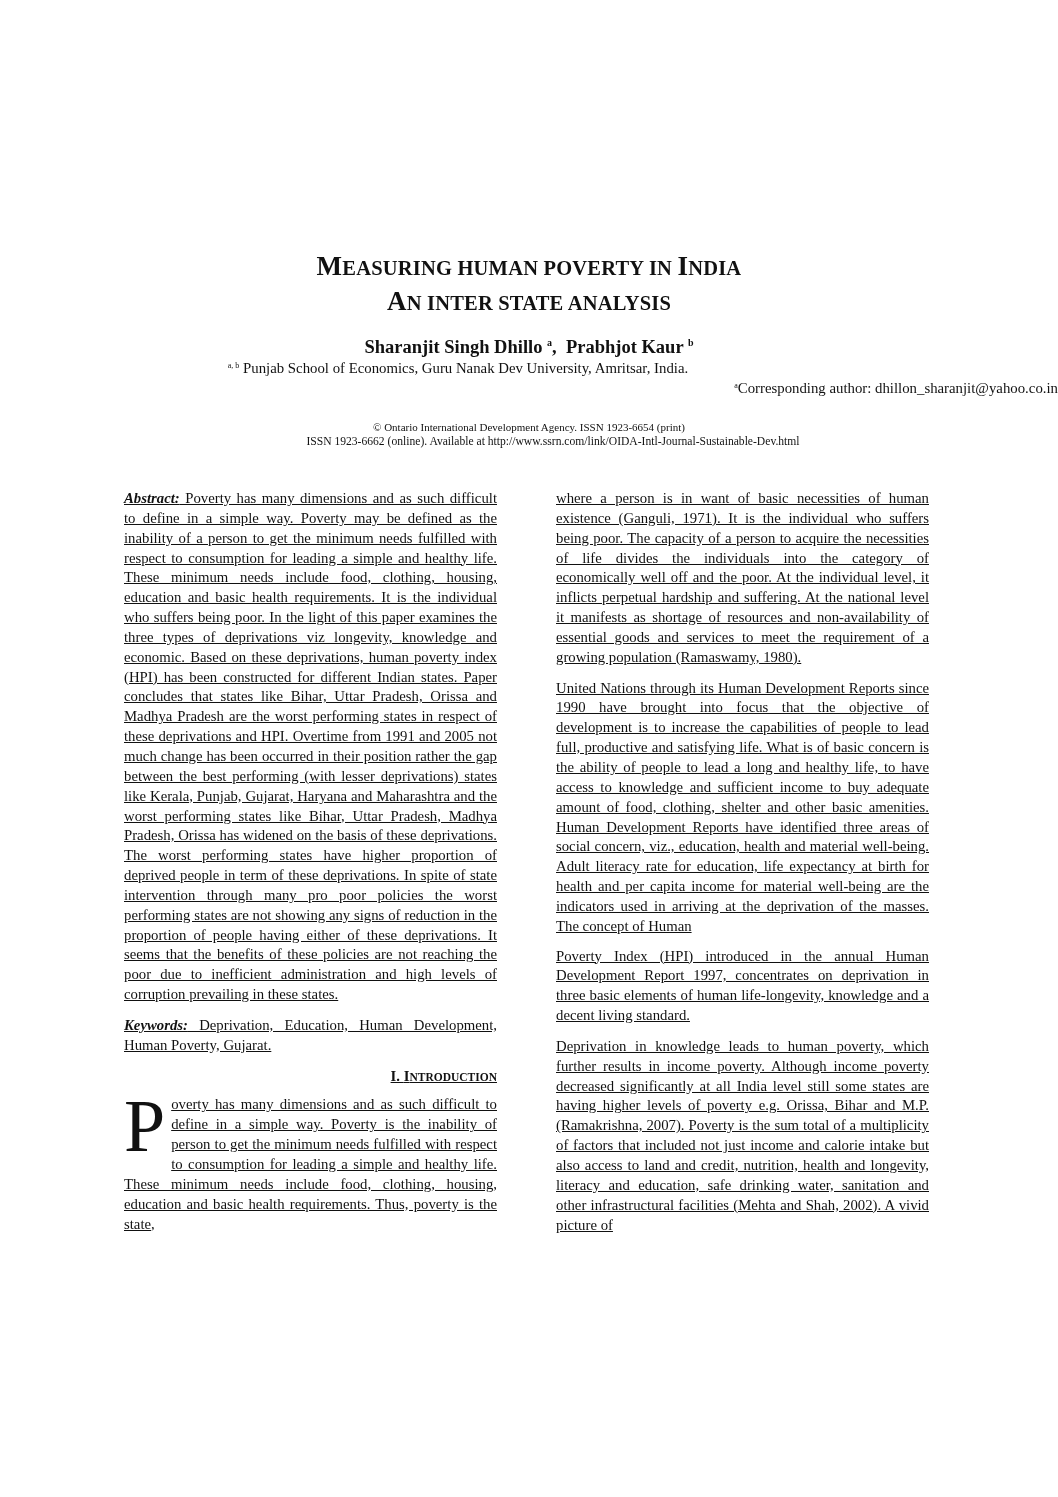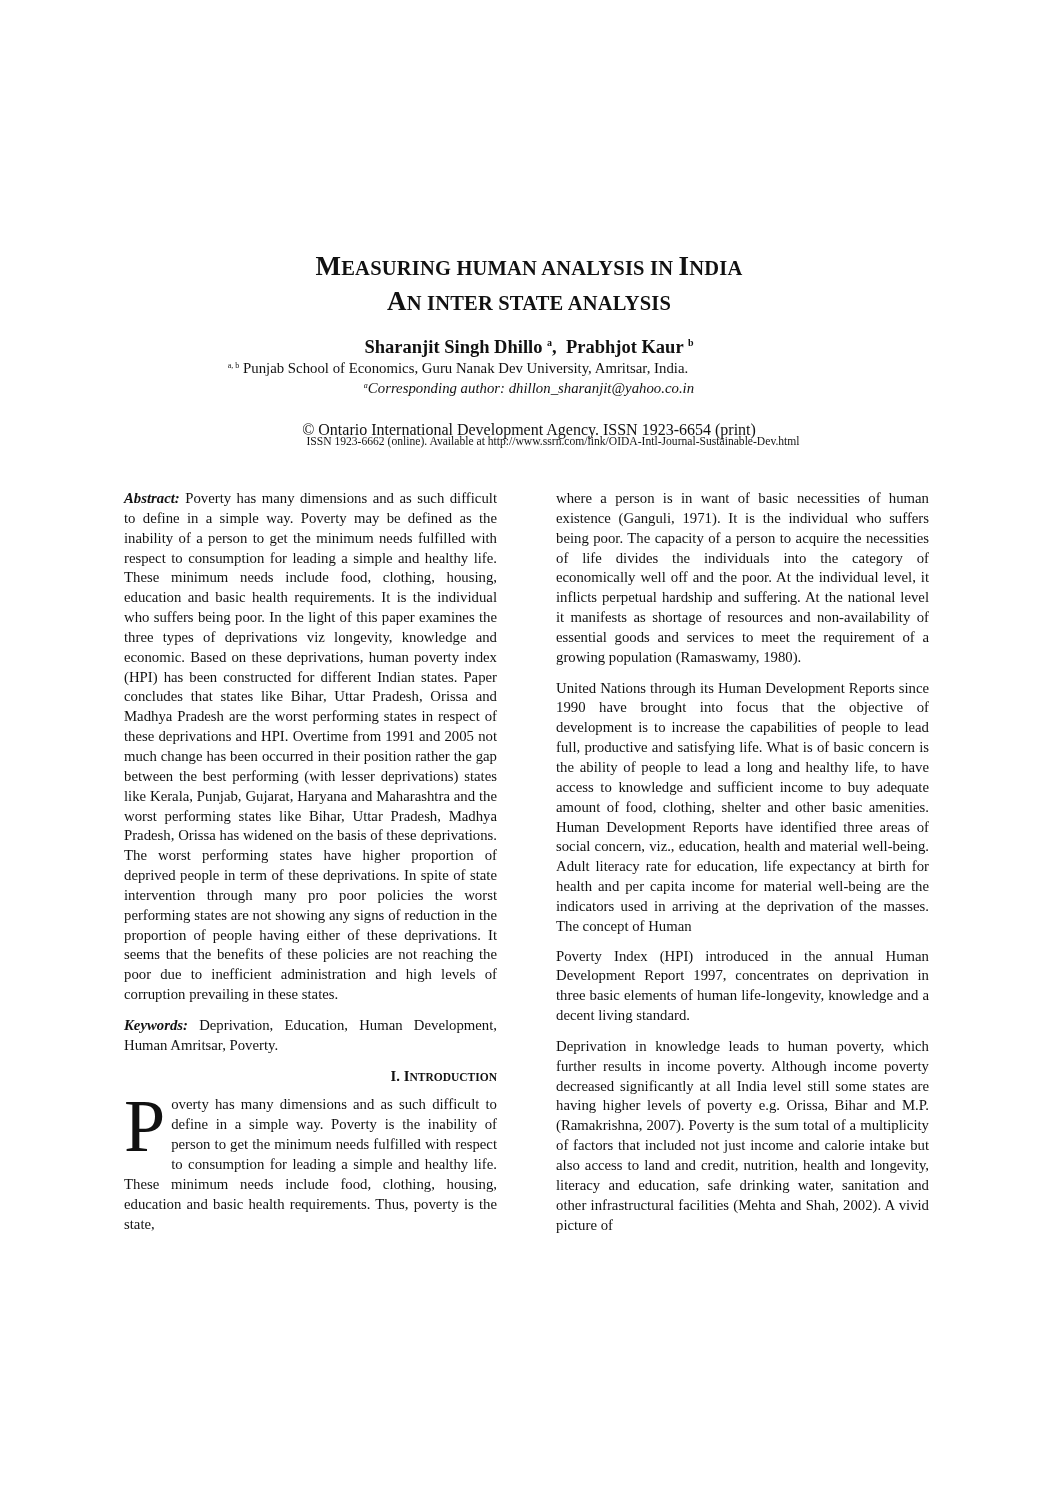--- a/index.html
+++ b/index.html
@@ -8,57 +8,57 @@
   .title { position: absolute; left: 0; width: 1058px; text-align: center;
            font-weight: bold; font-size: 27px; letter-spacing: 0.2px; }
   .title .sc { font-size: 20.5px; }
   #t1 { top: 251px; }
   #t2 { top: 286px; }
   .authors { position: absolute; top: 337px; left: 0; width: 1058px; text-align: center;
              font-weight: bold; font-size: 18.5px; }
   .authors sup { font-size: 10px; vertical-align: 7px; }
   .affil { position: absolute; top: 360px; left: 0; width: 916px; text-align: center; font-size: 14.8px; }
   .affil sup, .corr sup { font-size: 8px; vertical-align: 5px; }
-  .corr { position: absolute; top: 380px; left: 0; width: 1058px; text-align: center; font-size: 14.8px; font-style: italic; }
-  .pub1 { position: absolute; top: 421px; left: 0; width: 1058px; text-align: center; font-size: 16px; }
+  .corr { position: absolute; top: 380px; left: 0; width: 1058px; text-align: right; font-size: 14.8px; }
+  .pub1 { position: absolute; top: 421px; left: 0; width: 1058px; text-align: center; font-size: 11px; }
   .pub2 { position: absolute; top: 435px; left: 0; width: 1058px; text-align: center; font-size: 11.6px; padding-left: 24px; }
 
   .col { position: absolute; width: 373px; font-size: 14.75px; line-height: 19.85px;
-         text-align: justify; }
+         text-align: justify; text-decoration: underline; }
   #col-left { left: 124px; top: 489px; }
   #col-right { left: 556px; top: 489px; }
   .col p { margin: 0 0 11px 0; }
   .col p.tight { margin-bottom: 10px; }
   .kw-label, .abs-label { font-weight: bold; font-style: italic; }
   .section-head { text-align: right; font-weight: bold; font-size: 14.75px; margin: 2px 0 8px 0; }
   .section-head .sc { font-size: 11.5px; }
   .dropcap { float: left; font-size: 74px; line-height: 56px; height: 58px; margin: 3px 6px 0 0;
              font-family: "Liberation Serif", serif; }
 </style>
 </head>
 <body>
 
-<div class="title" id="t1"><span>M</span><span class="sc">EASURING HUMAN ANALYSIS IN </span><span>I</span><span class="sc">NDIA</span></div>
+<div class="title" id="t1"><span>M</span><span class="sc">EASURING HUMAN POVERTY IN </span><span>I</span><span class="sc">NDIA</span></div>
 <div class="title" id="t2"><span>A</span><span class="sc">N INTER STATE ANALYSIS</span></div>
 
 <div class="authors">
   <span>Sharanjit Singh Dhillo</span>
   <sup>a</sup><span>,&nbsp;&nbsp;</span><span>Prabhjot Kaur</span>
   <sup>b</sup>
 </div>
 
 <div class="affil"><sup>a, b</sup> <span>Punjab School of Economics, Guru Nanak Dev University, Amritsar, India.</span></div>
 <div class="corr"><sup>a</sup><span>Corresponding author: dhillon_sharanjit@yahoo.co.in</span></div>
 
 <div class="pub1">© Ontario International Development Agency. ISSN 1923-6654 (print)</div>
 <div class="pub2">ISSN 1923-6662 (online). Available at http://www.ssrn.com/link/OIDA-Intl-Journal-Sustainable-Dev.html</div>
 
 <div class="col" id="col-left">
   <p><span class="abs-label">Abstract:</span><span> Poverty has many dimensions and as such difficult to define in a simple way. Poverty may be defined as the inability of a person to get the minimum needs fulfilled with respect to consumption for leading a simple and healthy life. These minimum needs include food, clothing, housing, education and basic health requirements. It is the individual who suffers being poor. In the light of this paper examines the three types of deprivations viz longevity, knowledge and economic. Based on these deprivations, human poverty index (HPI) has been constructed for different Indian states. Paper concludes that states like Bihar, Uttar Pradesh, Orissa and Madhya Pradesh are the worst performing states in respect of these deprivations and HPI. Overtime from 1991 and 2005 not much change has been occurred in their position rather the gap between the best performing (with lesser deprivations) states like Kerala, Punjab, Gujarat, Haryana and Maharashtra and the worst performing states like Bihar, Uttar Pradesh, Madhya Pradesh, Orissa has widened on the basis of these deprivations. The worst performing states have higher proportion of deprived people in term of these deprivations. In spite of state intervention through many pro poor policies the worst performing states are not showing any signs of reduction in the proportion of people having either of these deprivations. It seems that the benefits of these policies are not reaching the poor due to inefficient administration and high levels of corruption prevailing in these states.</span></p>
-  <p><span class="kw-label">Keywords:</span><span> Deprivation, Education, Human Development, Human Amritsar, Poverty.</span></p>
+  <p><span class="kw-label">Keywords:</span><span> Deprivation, Education, Human Development, Human Poverty, Gujarat.</span></p>
   <div class="section-head"><span>I. </span><span>I</span><span class="sc">NTRODUCTION</span></div>
   <p><span class="dropcap">P</span><span>overty has many dimensions and as such difficult to define in a simple way. Poverty is the inability of person to get the minimum needs fulfilled with respect to consumption for leading a simple and healthy life. These minimum needs include food, clothing, housing, education and basic health requirements. Thus, poverty is the state,</span></p>
 </div>
 
 <div class="col" id="col-right">
   <p>where a person is in want of basic necessities of human existence (Ganguli, 1971). It is the individual who suffers being poor. The capacity of a person to acquire the necessities of life divides the individuals into the category of economically well off and the poor. At the individual level, it inflicts perpetual hardship and suffering. At the national level it manifests as shortage of resources and non-availability of essential goods and services to meet the requirement of a growing population (Ramaswamy, 1980).</p>
   <p class="tight">United Nations through its Human Development Reports since 1990 have brought into focus that the objective of development is to increase the capabilities of people to lead full, productive and satisfying life. What is of basic concern is the ability of people to lead a long and healthy life, to have access to knowledge and sufficient income to buy adequate amount of food, clothing, shelter and other basic amenities. Human Development Reports have identified three areas of social concern, viz., education, health and material well-being. Adult literacy rate for education, life expectancy at birth for health and per capita income for material well-being are the indicators used in arriving at the deprivation of the masses. The concept of Human</p>
   <p>Poverty Index (HPI) introduced in the annual Human Development Report 1997, concentrates on deprivation in three basic elements of human life-longevity, knowledge and a decent living standard.</p>
   <p>Deprivation in knowledge leads to human poverty, which further results in income poverty. Although income poverty decreased significantly at all India level still some states are having higher levels of poverty e.g. Orissa, Bihar and M.P. (Ramakrishna, 2007). Poverty is the sum total of a multiplicity of factors that included not just income and calorie intake but also access to land and credit, nutrition, health and longevity, literacy and education, safe drinking water, sanitation and other infrastructural facilities (Mehta and Shah, 2002). A vivid picture of</p>
 </div>

